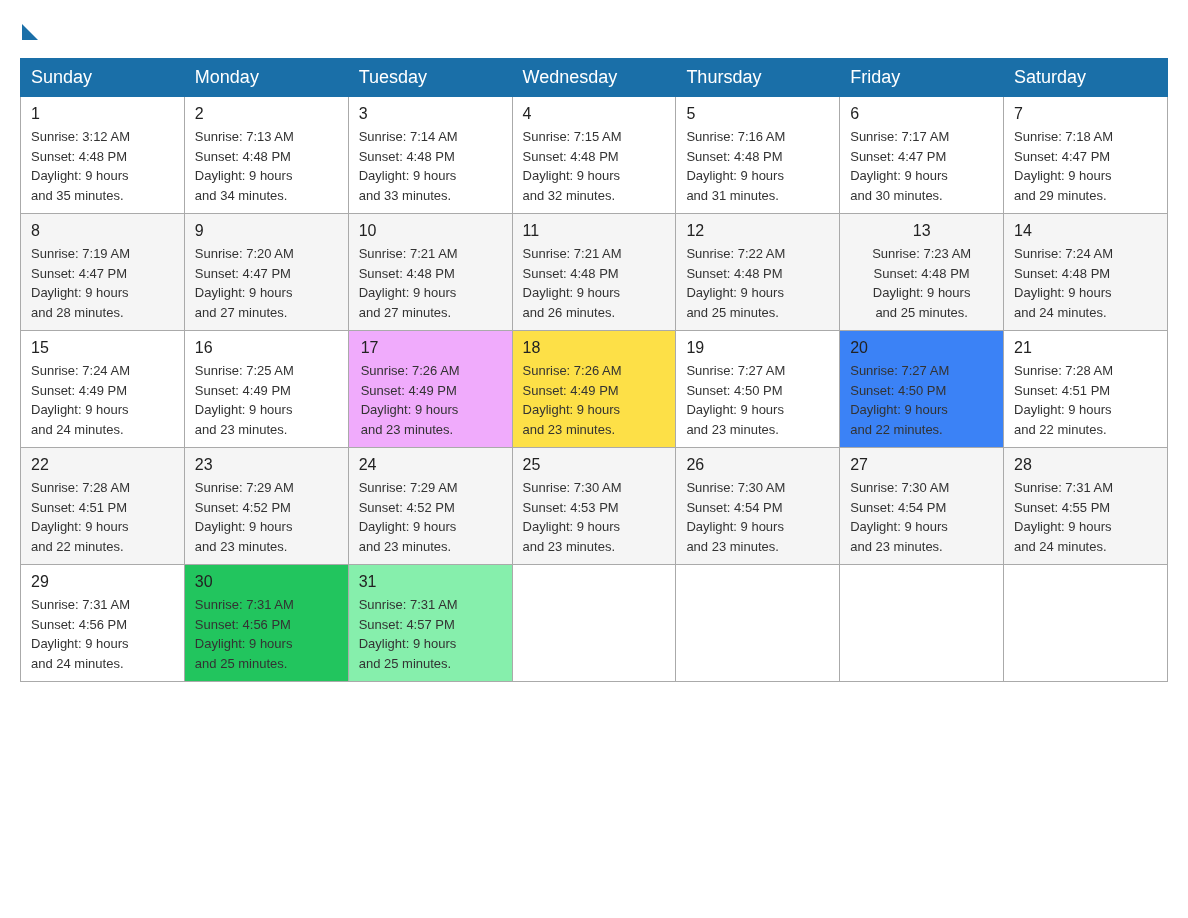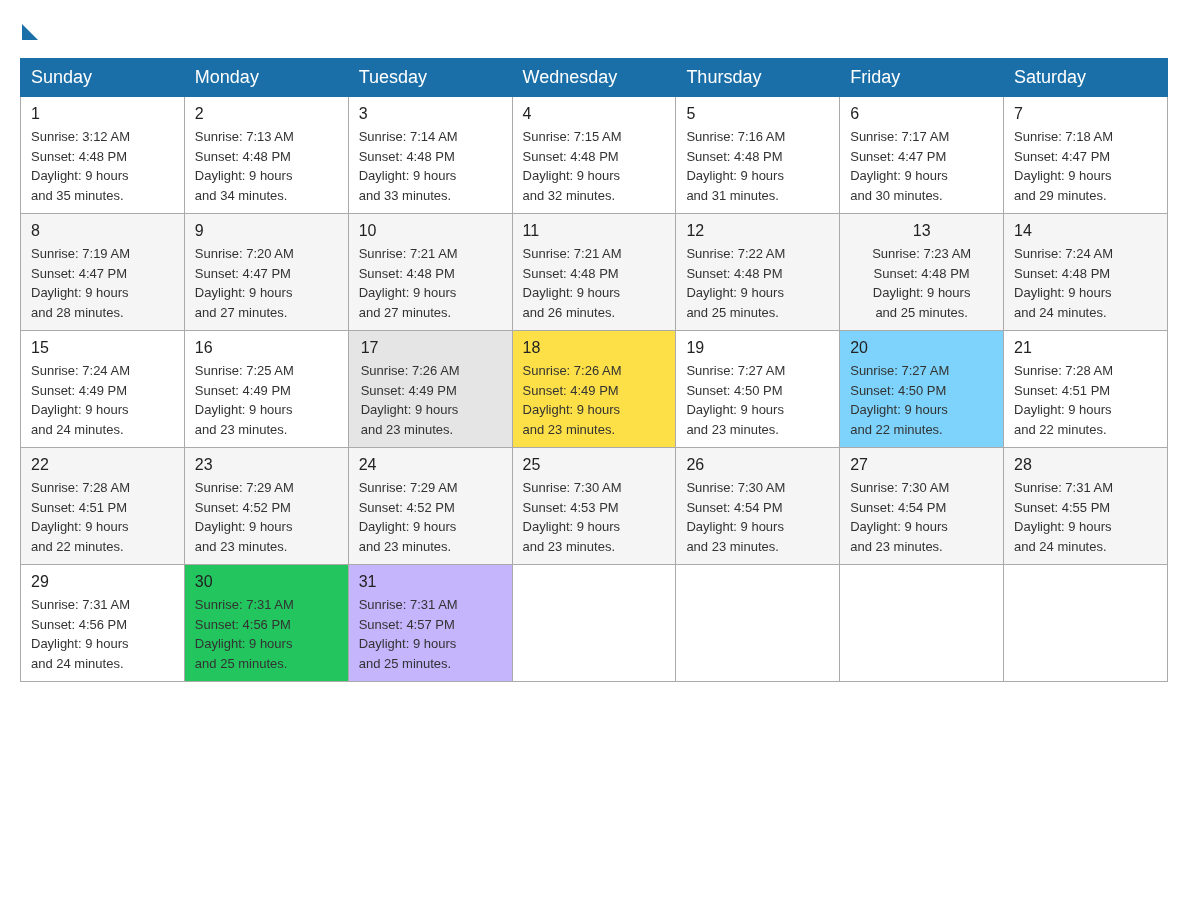--- a/index.html
+++ b/index.html
@@ -277,21 +277,21 @@
       </td>
         <td style="background-color: rgb(255, 255, 255);">
         <span class="day-number">16</span>
         <div class="day-info">
           <span>Sunrise: 7:25 AM</span><br>
           <span>Sunset: 4:49 PM</span><br>
           <span>Daylight: 9 hours</span><br>
           <span>and 23 minutes.</span>
         </div>
       </td>
-        <td style="background-color: #e5e5e5; padding-left: 12px;">
+        <td style="background-color: #f0abfc; padding-left: 12px;">
         <span class="day-number">17</span>
         <div class="day-info">
           <span>Sunrise: 7:26 AM</span><br>
           <span>Sunset: 4:49 PM</span><br>
           <span>Daylight: 9 hours</span><br>
           <span>and 23 minutes.</span>
         </div>
       </td>
         <td style="background-color: #fde047;">
         <span class="day-number">18</span>
@@ -304,21 +304,21 @@
       </td>
         <td style="background-color: rgb(255, 255, 255);">
         <span class="day-number">19</span>
         <div class="day-info">
           <span>Sunrise: 7:27 AM</span><br>
           <span>Sunset: 4:50 PM</span><br>
           <span>Daylight: 9 hours</span><br>
           <span>and 23 minutes.</span>
         </div>
       </td>
-        <td style="background-color: #7dd3fc;">
+        <td style="background-color: #3b82f6;">
         <span class="day-number">20</span>
         <div class="day-info">
           <span>Sunrise: 7:27 AM</span><br>
           <span>Sunset: 4:50 PM</span><br>
           <span>Daylight: 9 hours</span><br>
           <span>and 22 minutes.</span>
         </div>
       </td>
         <td style="background-color: rgb(255, 255, 255);">
         <span class="day-number">21</span>
@@ -407,21 +407,21 @@
       </td>
         <td style="background-color: #22c55e;">
         <span class="day-number">30</span>
         <div class="day-info">
           <span>Sunrise: 7:31 AM</span><br>
           <span>Sunset: 4:56 PM</span><br>
           <span>Daylight: 9 hours</span><br>
           <span>and 25 minutes.</span>
         </div>
       </td>
-        <td style="background-color: #c4b5fd;">
+        <td style="background-color: #86efac;">
         <span class="day-number">31</span>
         <div class="day-info">
           <span>Sunrise: 7:31 AM</span><br>
           <span>Sunset: 4:57 PM</span><br>
           <span>Daylight: 9 hours</span><br>
           <span>and 25 minutes.</span>
         </div>
       </td>
         <td class="empty-cell"></td>
         <td class="empty-cell"></td>

